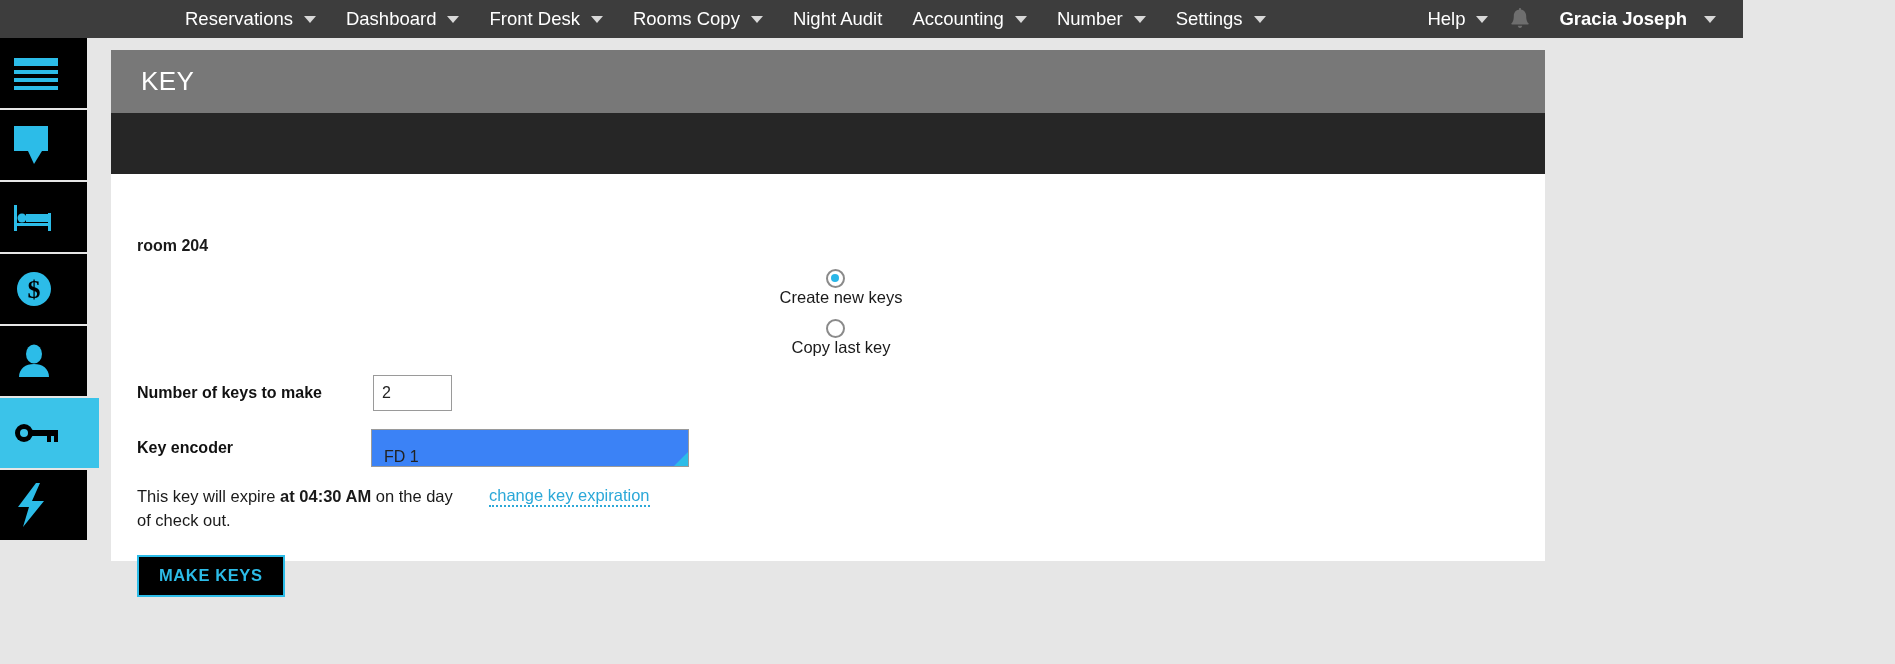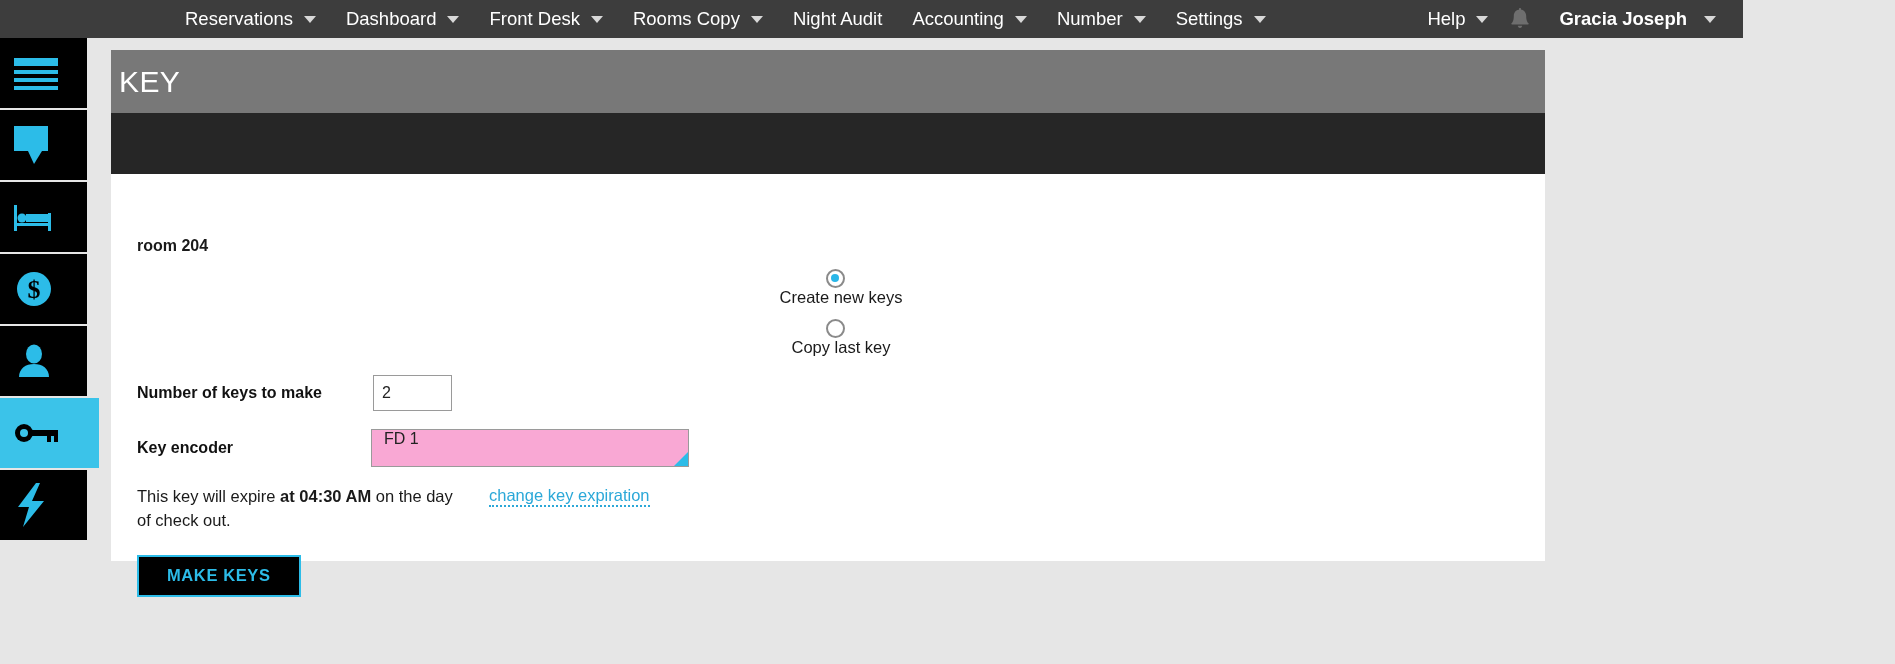--- a/index.html
+++ b/index.html
@@ -75,23 +75,23 @@
     position: absolute;
     left: 111px; top: 50px;
     width: 1434px;
     height: 472px;
     background: #ffffff;
   }
   .panel-title {
     height: 63px;
     background: #787878;
     color: #ffffff;
-    font-size: 30px;
-    display: flex; align-items: center;
-    padding-left: 8px;
+    font-size: 26px;
+    display: flex; align-items: center;
+    padding-left: 30px;
     letter-spacing: .4px;
   }
   .panel-subbar {
     height: 61px;
     background: #262626;
   }
   .panel-body {
     background: #ffffff;
     padding: 22px 0 0 26px;
     height: 348px;
@@ -147,22 +147,22 @@
     outline: none;
   }
   .select-wrap {
     position: relative;
     width: 318px; height: 38px;
     margin-left: -2px;
   }
   .select-box {
     width: 318px; height: 38px;
     border: 1px solid #9a9a9a;
-    background: #f9a8d4;
-    display: flex; align-items: flex-start;
+    background: #3b82f6;
+    display: flex; align-items: flex-end;
     padding-left: 12px;
     font-size: 16px; color: #222;
     cursor: pointer;
   }
   .select-corner {
     position: absolute;
     right: 1px; bottom: 1px;
     width: 0; height: 0;
     border-left: 14px solid transparent;
     border-bottom: 14px solid #2cbce8;
@@ -188,21 +188,21 @@
     margin-top: 1px;
     cursor: pointer;
     white-space: nowrap;
   }
 
   .make-keys-btn {
     margin-top: 22px;
     display: inline-flex;
     align-items: center; justify-content: center;
     height: 42px;
-    padding: 0 28px;
+    padding: 0 20px;
     background: #000000;
     border: 2px solid #2cbce8;
     color: #2cbce8;
     font-size: 16.5px;
     font-weight: bold;
     letter-spacing: .6px;
     font-family: "Liberation Sans", sans-serif;
     cursor: pointer;
   }
 </style>

